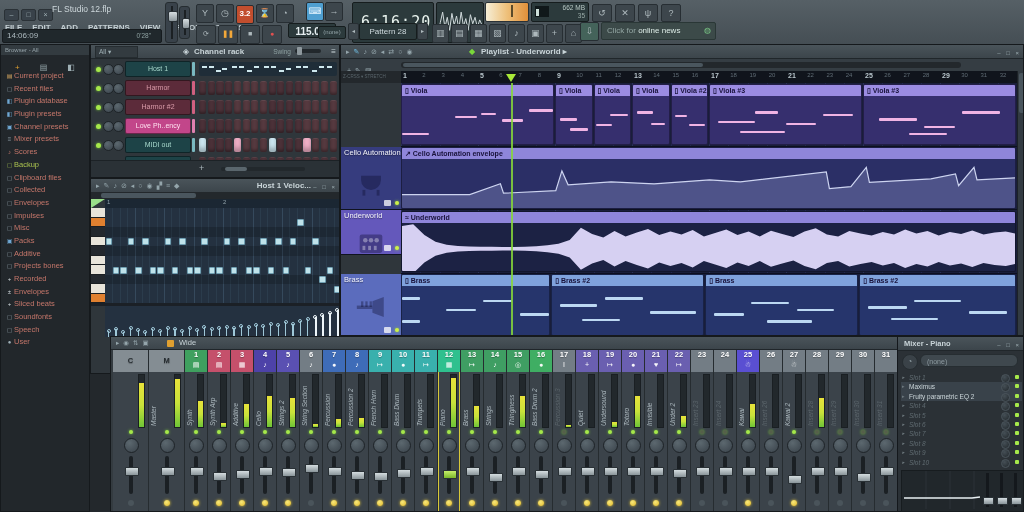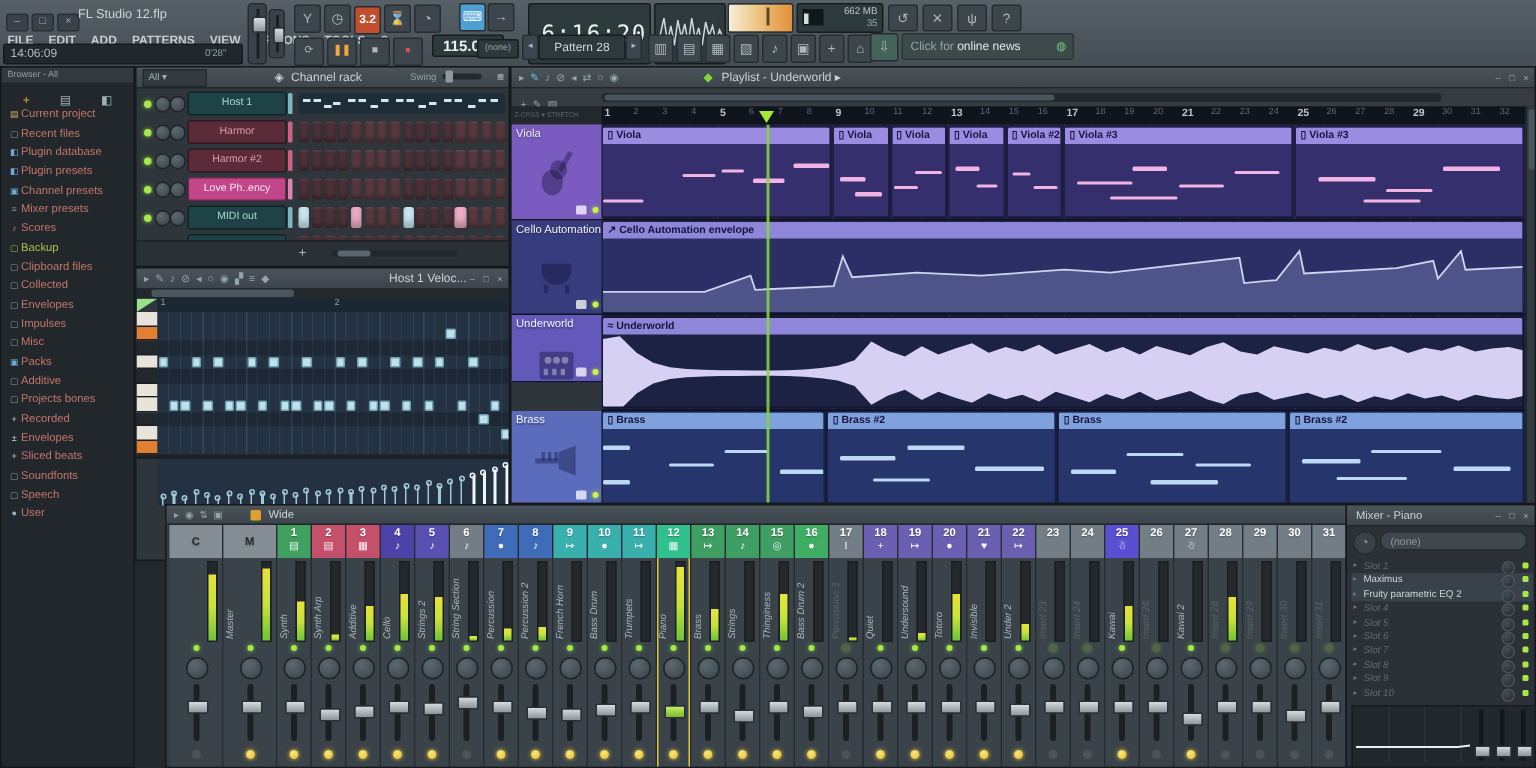--- a/index.html
+++ b/index.html
@@ -24,21 +24,21 @@
   .lcd{background:#2c3a3c;border:1px solid #161d1e;border-radius:2px;}
   #clock{font-family:"DejaVu Sans Mono",monospace;font-size:15px;color:#e9f3ee;letter-spacing:1px;}
   #tempo{font-size:10px;font-weight:bold;color:#e8f0f2;}
   .tinytxt{font-size:6.5px;color:#8da0a0;}
   #newsbar{background:#3c4a49;border:1px solid #2a3736;border-radius:2px;font-size:8px;color:#93a6a3;}
   #newsbar b{color:#dcebe6;font-weight:normal;}
   
   .win{background:#2f363b;border:1px solid #15191c;box-sizing:border-box;overflow:hidden;}
   .whdr{position:absolute;left:0;top:0;right:0;height:13px;background:linear-gradient(#4a545a,#3c454b);
         border-bottom:1px solid #20262a;font-size:8px;line-height:13px;}
-  .wtitle{font-weight:normal;color:#c9d4d8;}
+  .wtitle{font-weight:bold;color:#c9d4d8;}
   .wbtns{position:absolute;right:2px;top:2px;font-size:6px;color:#9fb0b5;letter-spacing:2px;}
   .hicon{display:inline-block;margin:0 2px;font-size:7px;color:#94a5ab;}
   
   #browser{background:#22272b;}
   .bitem{height:12.7px;line-height:12.7px;font-size:7.5px;white-space:nowrap;padding-left:4px;cursor:default;}
   .bitem .bic{display:inline-block;width:9px;font-size:6px;text-align:center;}
   
   .ck-name{position:absolute;left:34px;width:64px;height:14px;border-radius:2px;font-size:7px;
            text-align:center;line-height:14px;border:1px solid rgba(0,0,0,.45);}
   .knob{border-radius:50%;background:radial-gradient(circle at 35% 30%,#5c686f,#39424a);border:1px solid #1e2428;}
@@ -540,30 +540,20 @@
         <div class="rulernum" style="left: 483.25px;">26</div>
         <div class="rulernum" style="left: 502.5px;">27</div>
         <div class="rulernum" style="left: 521.75px;">28</div>
         <div class="rulernum major" style="left: 541px;">29</div>
         <div class="rulernum" style="left: 560.25px;">30</div>
         <div class="rulernum" style="left: 579.5px;">31</div>
         <div class="rulernum" style="left: 598.75px;">32</div>
         <div style="position: absolute; left: 104.725px; top: 3px; width: 0px; height: 0px; border-left: 5px solid transparent; border-right: 5px solid transparent; border-top: 8px solid rgb(168, 232, 56);"></div>
       </div>
     <div id="pl-headers" class="abs" style="left:0;top:38px;width:60px;height:254px;">
-        <div class="track-hd" style="top: 0px; height: 63.5px; background: rgb(122, 92, 192);">
-          <div class="tname">Viola</div>
-          <svg viewBox="0 0 24 24" width="34" height="34" style="position: absolute; left: 13px; top: 16px; fill: rgba(10, 8, 40, 0.35);">
-            <ellipse cx="10" cy="16" rx="5" ry="6"></ellipse>
-            <ellipse cx="13" cy="10" rx="4" ry="4.5"></ellipse>
-            <rect x="15" y="1" width="2.4" height="10" transform="rotate(30 16 6)"></rect>
-          </svg>
-          <div style="position: absolute; right: 10px; bottom: 3px; width: 7px; height: 6px; background: rgba(255, 255, 255, 0.75); border-radius: 1px;"></div>
-          <div style="position: absolute; right: 2px; bottom: 4px; width: 4px; height: 4px; border-radius: 50%; background: rgb(205, 240, 74); box-shadow: rgb(154, 216, 58) 0px 0px 3px;"></div>
-        </div>
         <div class="track-hd" style="top: 63.5px; height: 63.5px; background: rgb(54, 60, 126);">
           <div class="tname">Cello Automation</div>
           <svg viewBox="0 0 24 24" width="34" height="34" style="position: absolute; left: 13px; top: 16px; fill: rgba(10, 8, 40, 0.35);">
             <path d="M5 9 h14 v3 a7 7 0 0 1 -14 0 z"></path>
             <rect x="6" y="19" width="2" height="4"></rect>
             <rect x="16" y="19" width="2" height="4"></rect>
           </svg>
           <div style="position: absolute; right: 10px; bottom: 3px; width: 7px; height: 6px; background: rgba(255, 255, 255, 0.75); border-radius: 1px;"></div>
           <div style="position: absolute; right: 2px; bottom: 4px; width: 4px; height: 4px; border-radius: 50%; background: rgb(205, 240, 74); box-shadow: rgb(154, 216, 58) 0px 0px 3px;"></div>
         </div>

